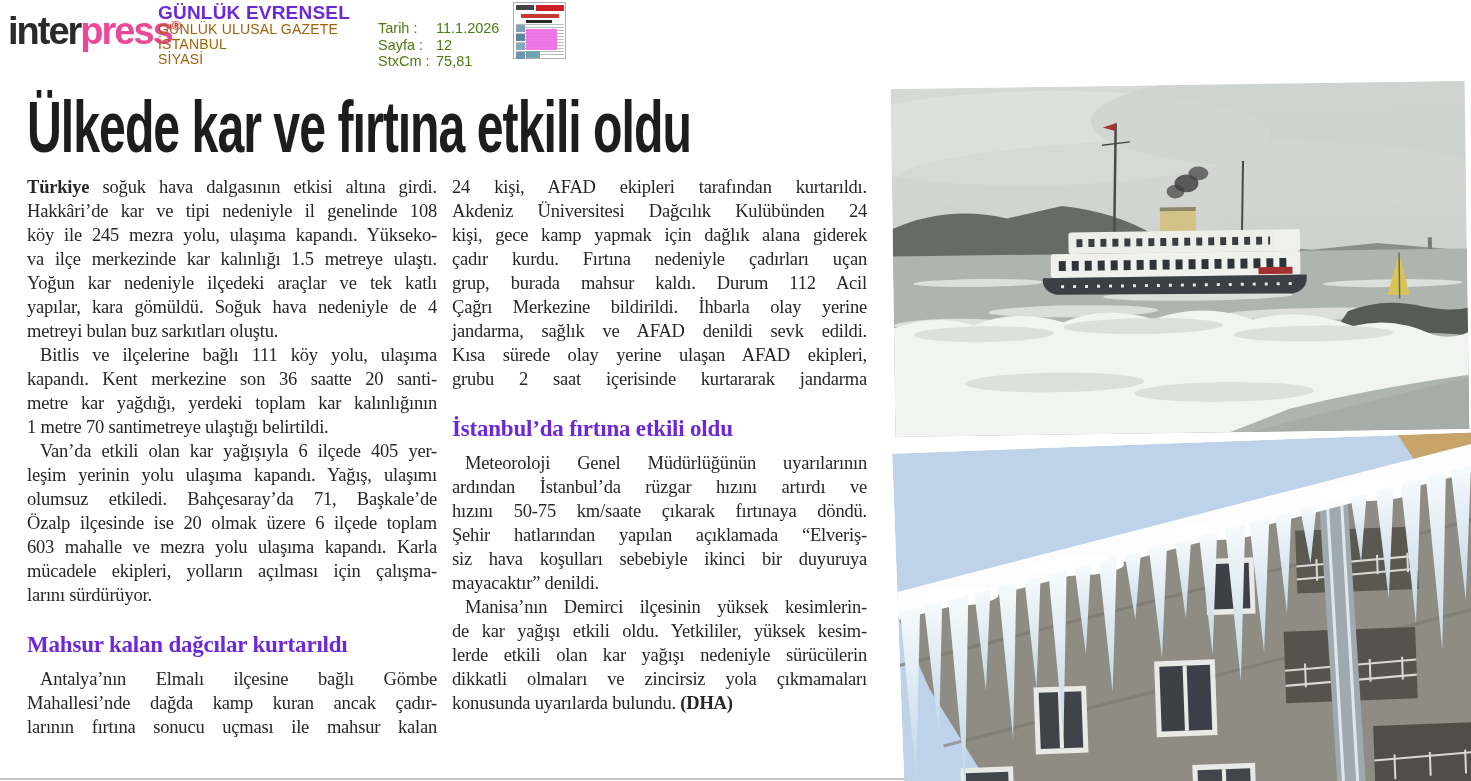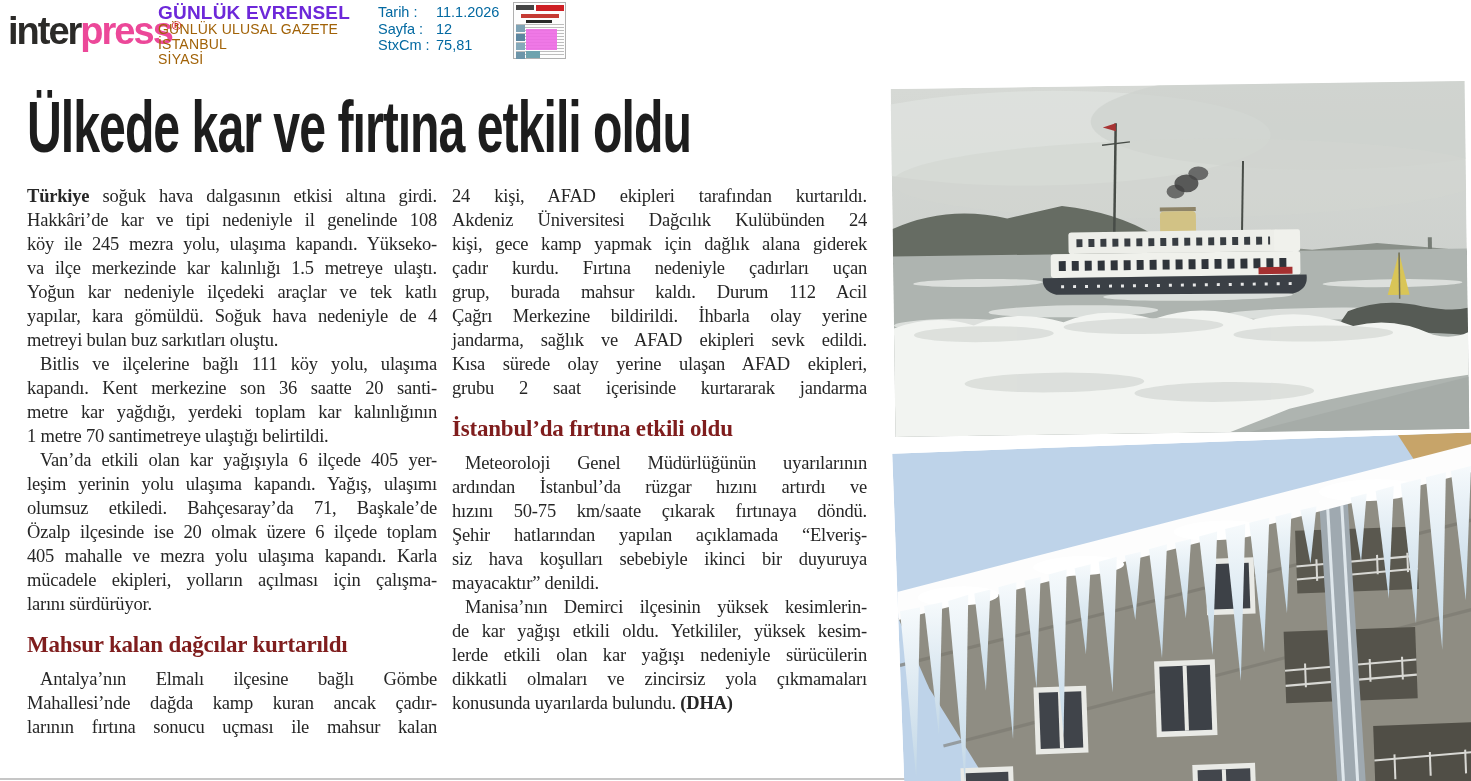--- a/index.html
+++ b/index.html
@@ -7,21 +7,21 @@
         font-family:"Liberation Sans",sans-serif;}
 
   
   .clip-header{position:absolute;left:0;top:0;width:100%;height:64px;}
   .logo{position:absolute;left:8px;top:6px;font-weight:700;font-size:38px;letter-spacing:-2px;color:#2b2a28;line-height:40px;}
   .logo .red{color:#ec4899;margin-top:34px;}
   .logo sup{font-size:13px;color:#d2232a;vertical-align:14px;letter-spacing:0;}
   .pub{position:absolute;left:158px;top:3px;line-height:15px;}
   .pub-name{font-weight:700;font-size:19px;color:#6d28d9;letter-spacing:0.2px;line-height:19px;}
   .pub-line{font-size:14px;color:#a16207;letter-spacing:0.2px;}
-  .meta{position:absolute;left:378px;top:4px;font-size:14.5px;color:#0369a1;line-height:16.5px;}
+  .meta{position:absolute;left:378px;top:20px;font-size:14.5px;color:#4d7c0f;line-height:16.5px;}
   .meta-row{display:flex;}
   .meta-label{width:58px;}
   .meta-value{}
   
   .thumb{position:absolute;left:513px;top:2px;width:53px;height:57px;background:#fdfdfd;border:1px solid #b0b0b0;box-sizing:border-box;}
   .thumb .mast-dark{position:absolute;left:2px;top:2px;width:18px;height:5px;background:#444;}
   .thumb .mast-red{position:absolute;left:22px;top:2px;width:24px;height:6px;background:#ce1f24;}
   .thumb .corner-red{position:absolute;right:1px;top:2px;width:4px;height:6px;background:#ce1f24;}
   .thumb .band-red{position:absolute;left:7px;top:11px;width:38px;height:4px;background:#c53a33;}
   .thumb .band-dark{position:absolute;left:12px;top:17px;width:26px;height:3px;background:#2a2a2a;}
@@ -34,29 +34,29 @@
   .thumb .ph4{top:49px;background:#6d95a9;}
   .thumb .highlight{position:absolute;left:12px;top:26px;width:31px;height:21px;background:#ee6ce4;opacity:.92;}
   .thumb .teal{position:absolute;left:12px;top:48px;width:14px;height:7px;background:#6fa3ae;}
 
   
   .headline{position:absolute;left:27px;top:84px;height:86px;white-space:nowrap;}
   .headline-inner{display:inline-block;transform:scaleX(0.67);transform-origin:0 50%;
     font-weight:700;font-size:72px;letter-spacing:-1.5px;color:#1d1d1d;line-height:86px;}
 
   
-  .col{position:absolute;top:184px;font-family:"Liberation Serif","DejaVu Serif",serif;
+  .col{position:absolute;top:175px;font-family:"Liberation Serif","DejaVu Serif",serif;
        font-size:18.5px;letter-spacing:-0.2px;color:#262626;}
   .col1{left:27px;width:410px;}
   .col2{left:452px;width:415px;}
   .line{line-height:24px;text-align:justify;text-align-last:justify;}
   .line.last{text-align-last:left;}
   .line.indent{padding-left:13px;}
   .line b{font-weight:700;}
-  .subhead{font-weight:700;font-size:23px;line-height:26px;margin:16px 0 9px;letter-spacing:-0.2px;color:#7f1d1d;}
+  .subhead{font-weight:700;font-size:23px;line-height:26px;margin:25px 0 9px;letter-spacing:-0.2px;color:#6d28d9;}
 
   
   .photo{position:absolute;overflow:hidden;z-index:2;}
   .photo svg{display:block;width:100%;height:100%;}
   .photo-ferry{left:893px;top:85px;width:574px;height:348px;transform:rotate(-0.8deg);}
   .photo-icicles{left:892px;top:443px;width:582px;height:360px;transform:rotate(-2.1deg);transform-origin:50% 0;}
 
   .bottom-rule{position:absolute;left:0;top:778px;width:100%;height:2px;background:#c6c6c6;z-index:1;}
 </style>
 </head>
@@ -123,40 +123,40 @@
         <div class="line indent">Bitlis ve ilçelerine bağlı 111 köy yolu, ulaşıma</div>
         <div class="line">kapandı. Kent merkezine son 36 saatte 20 santi-</div>
         <div class="line">metre kar yağdığı, yerdeki toplam kar kalınlığının</div>
         <div class="line last">1 metre 70 santimetreye ulaştığı belirtildi.</div>
       </div>
       <div class="para">
         <div class="line indent">Van’da etkili olan kar yağışıyla 6 ilçede 405 yer-</div>
         <div class="line">leşim yerinin yolu ulaşıma kapandı. Yağış, ulaşımı</div>
         <div class="line">olumsuz etkiledi. Bahçesaray’da 71, Başkale’de</div>
         <div class="line">Özalp ilçesinde ise 20 olmak üzere 6 ilçede toplam</div>
-        <div class="line">405 mahalle ve mezra yolu ulaşıma kapandı. Karla</div>
+        <div class="line">603 mahalle ve mezra yolu ulaşıma kapandı. Karla</div>
         <div class="line">mücadele ekipleri, yolların açılması için çalışma-</div>
         <div class="line last">larını sürdürüyor.</div>
       </div>
       <div class="subhead">Mahsur kalan dağcılar kurtarıldı</div>
       <div class="para">
         <div class="line indent">Antalya’nın Elmalı ilçesine bağlı Gömbe</div>
         <div class="line">Mahallesi’nde dağda kamp kuran ancak çadır-</div>
         <div class="line">larının fırtına sonucu uçması ile mahsur kalan</div>
       </div>
     </div>
   <div class="col col2" id="col2">
       <div class="para">
         <div class="line">24 kişi, AFAD ekipleri tarafından kurtarıldı.</div>
         <div class="line">Akdeniz Üniversitesi Dağcılık Kulübünden 24</div>
         <div class="line">kişi, gece kamp yapmak için dağlık alana giderek</div>
         <div class="line">çadır kurdu. Fırtına nedeniyle çadırları uçan</div>
         <div class="line">grup, burada mahsur kaldı. Durum 112 Acil</div>
         <div class="line">Çağrı Merkezine bildirildi. İhbarla olay yerine</div>
-        <div class="line">jandarma, sağlık ve AFAD ekipleri sevk edildi.</div>
+        <div class="line">jandarma, sağlık ve AFAD denildi sevk edildi.</div>
         <div class="line">Kısa sürede olay yerine ulaşan AFAD ekipleri,</div>
         <div class="line">grubu 2 saat içerisinde kurtararak jandarma</div>
       </div>
       <div class="subhead">İstanbul’da fırtına etkili oldu</div>
       <div class="para">
         <div class="line indent">Meteoroloji Genel Müdürlüğünün uyarılarının</div>
         <div class="line">ardından İstanbul’da rüzgar hızını artırdı ve</div>
         <div class="line">hızını 50-75 km/saate çıkarak fırtınaya döndü.</div>
         <div class="line">Şehir hatlarından yapılan açıklamada “Elveriş-</div>
         <div class="line">siz hava koşulları sebebiyle ikinci bir duyuruya</div>

